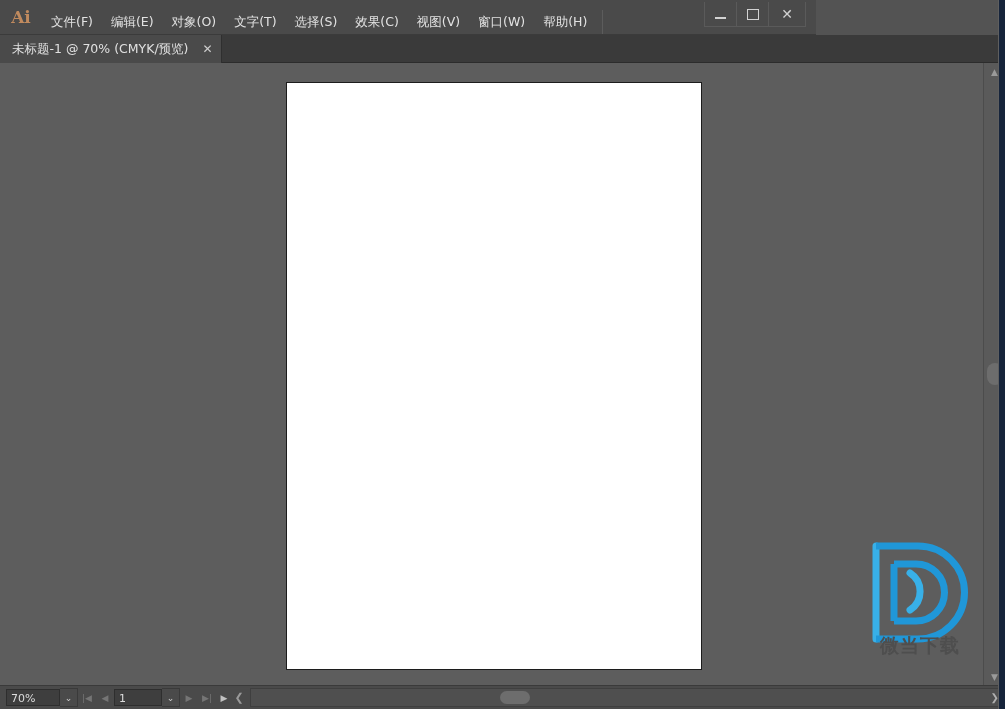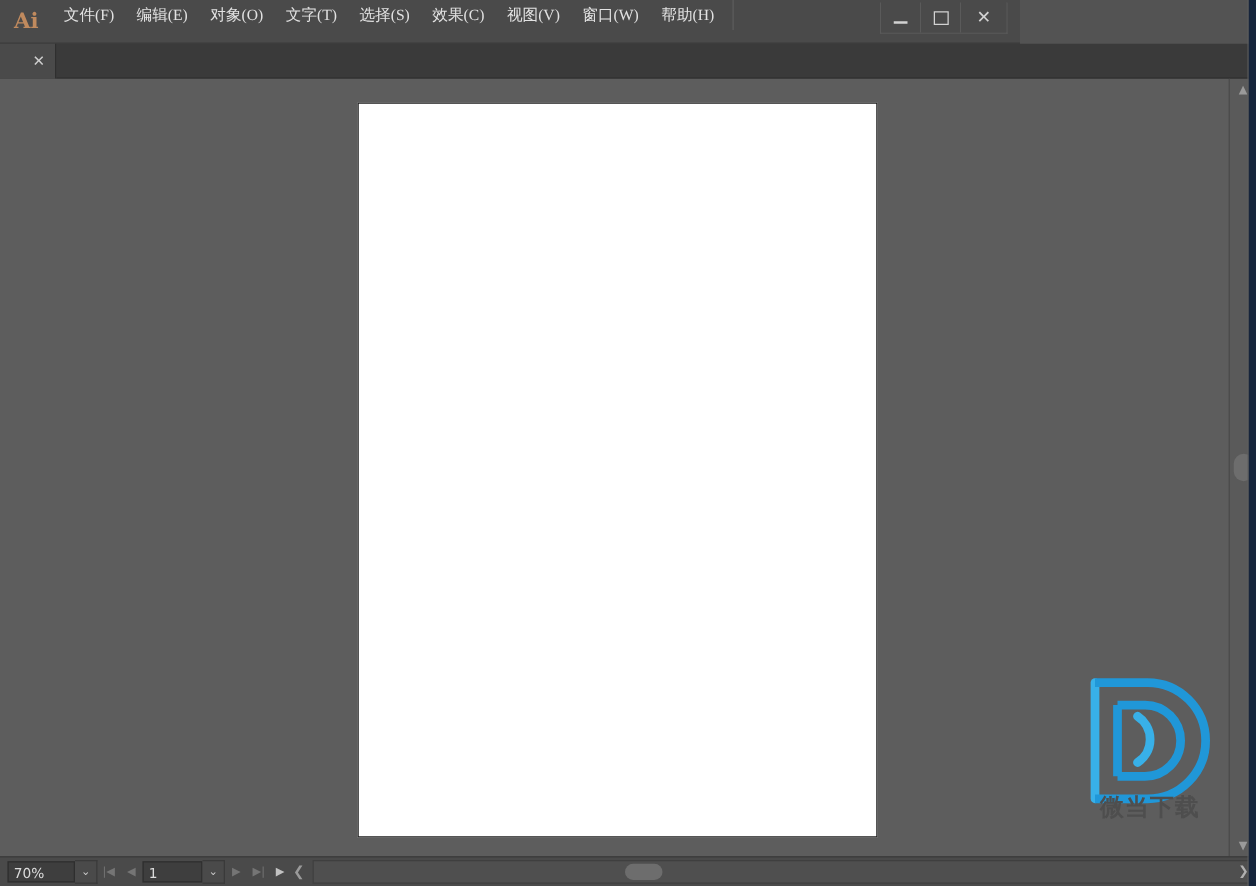--- a/index.html
+++ b/index.html
@@ -38,23 +38,22 @@
     text-align: center;
     font-family: "DejaVu Serif", "Liberation Serif", serif;
     font-size: 17px;
     font-weight: bold;
     color: #c08a5e;
     letter-spacing: 0px;
     user-select: none;
   }
   .menu {
     display: flex;
-    align-items: flex-start;
+    align-items: flex-end;
     height: 100%;
-    font-family: Liberation Serif, serif;
   }
   .menu-item {
     color: #e2e2e2;
     font-size: 12.5px;
     padding: 4px 9px;
     line-height: 16px;
     white-space: nowrap;
     cursor: default;
   }
   .menu-sep {
@@ -355,20 +354,21 @@
         <div class="glyph-max"></div>
       </div>
       <div class="win-btn">
         <span class="glyph-close">✕</span>
       </div>
     </div>
   </div>
 
   <div class="tabbar">
     <div class="tab">
+      <span class="tab-label">未标题-1 @ 70% (CMYK/预览)</span>
       <span class="tab-close">✕</span>
     </div>
   </div>
 
   <div class="canvas-area">
     <div class="artboard"></div>
 
     <svg class="watermark" viewBox="0 0 100 105" xmlns="http://www.w3.org/2000/svg">
       <path d="M8 6 L8 99" stroke="#38b0e8" stroke-width="7" stroke-linecap="round" fill="none"></path>
       <path d="M8 6 L50 6 A46 46 0 0 1 50 99 L8 99" stroke="#2097d8" stroke-width="7" fill="none" stroke-linejoin="round"></path>

